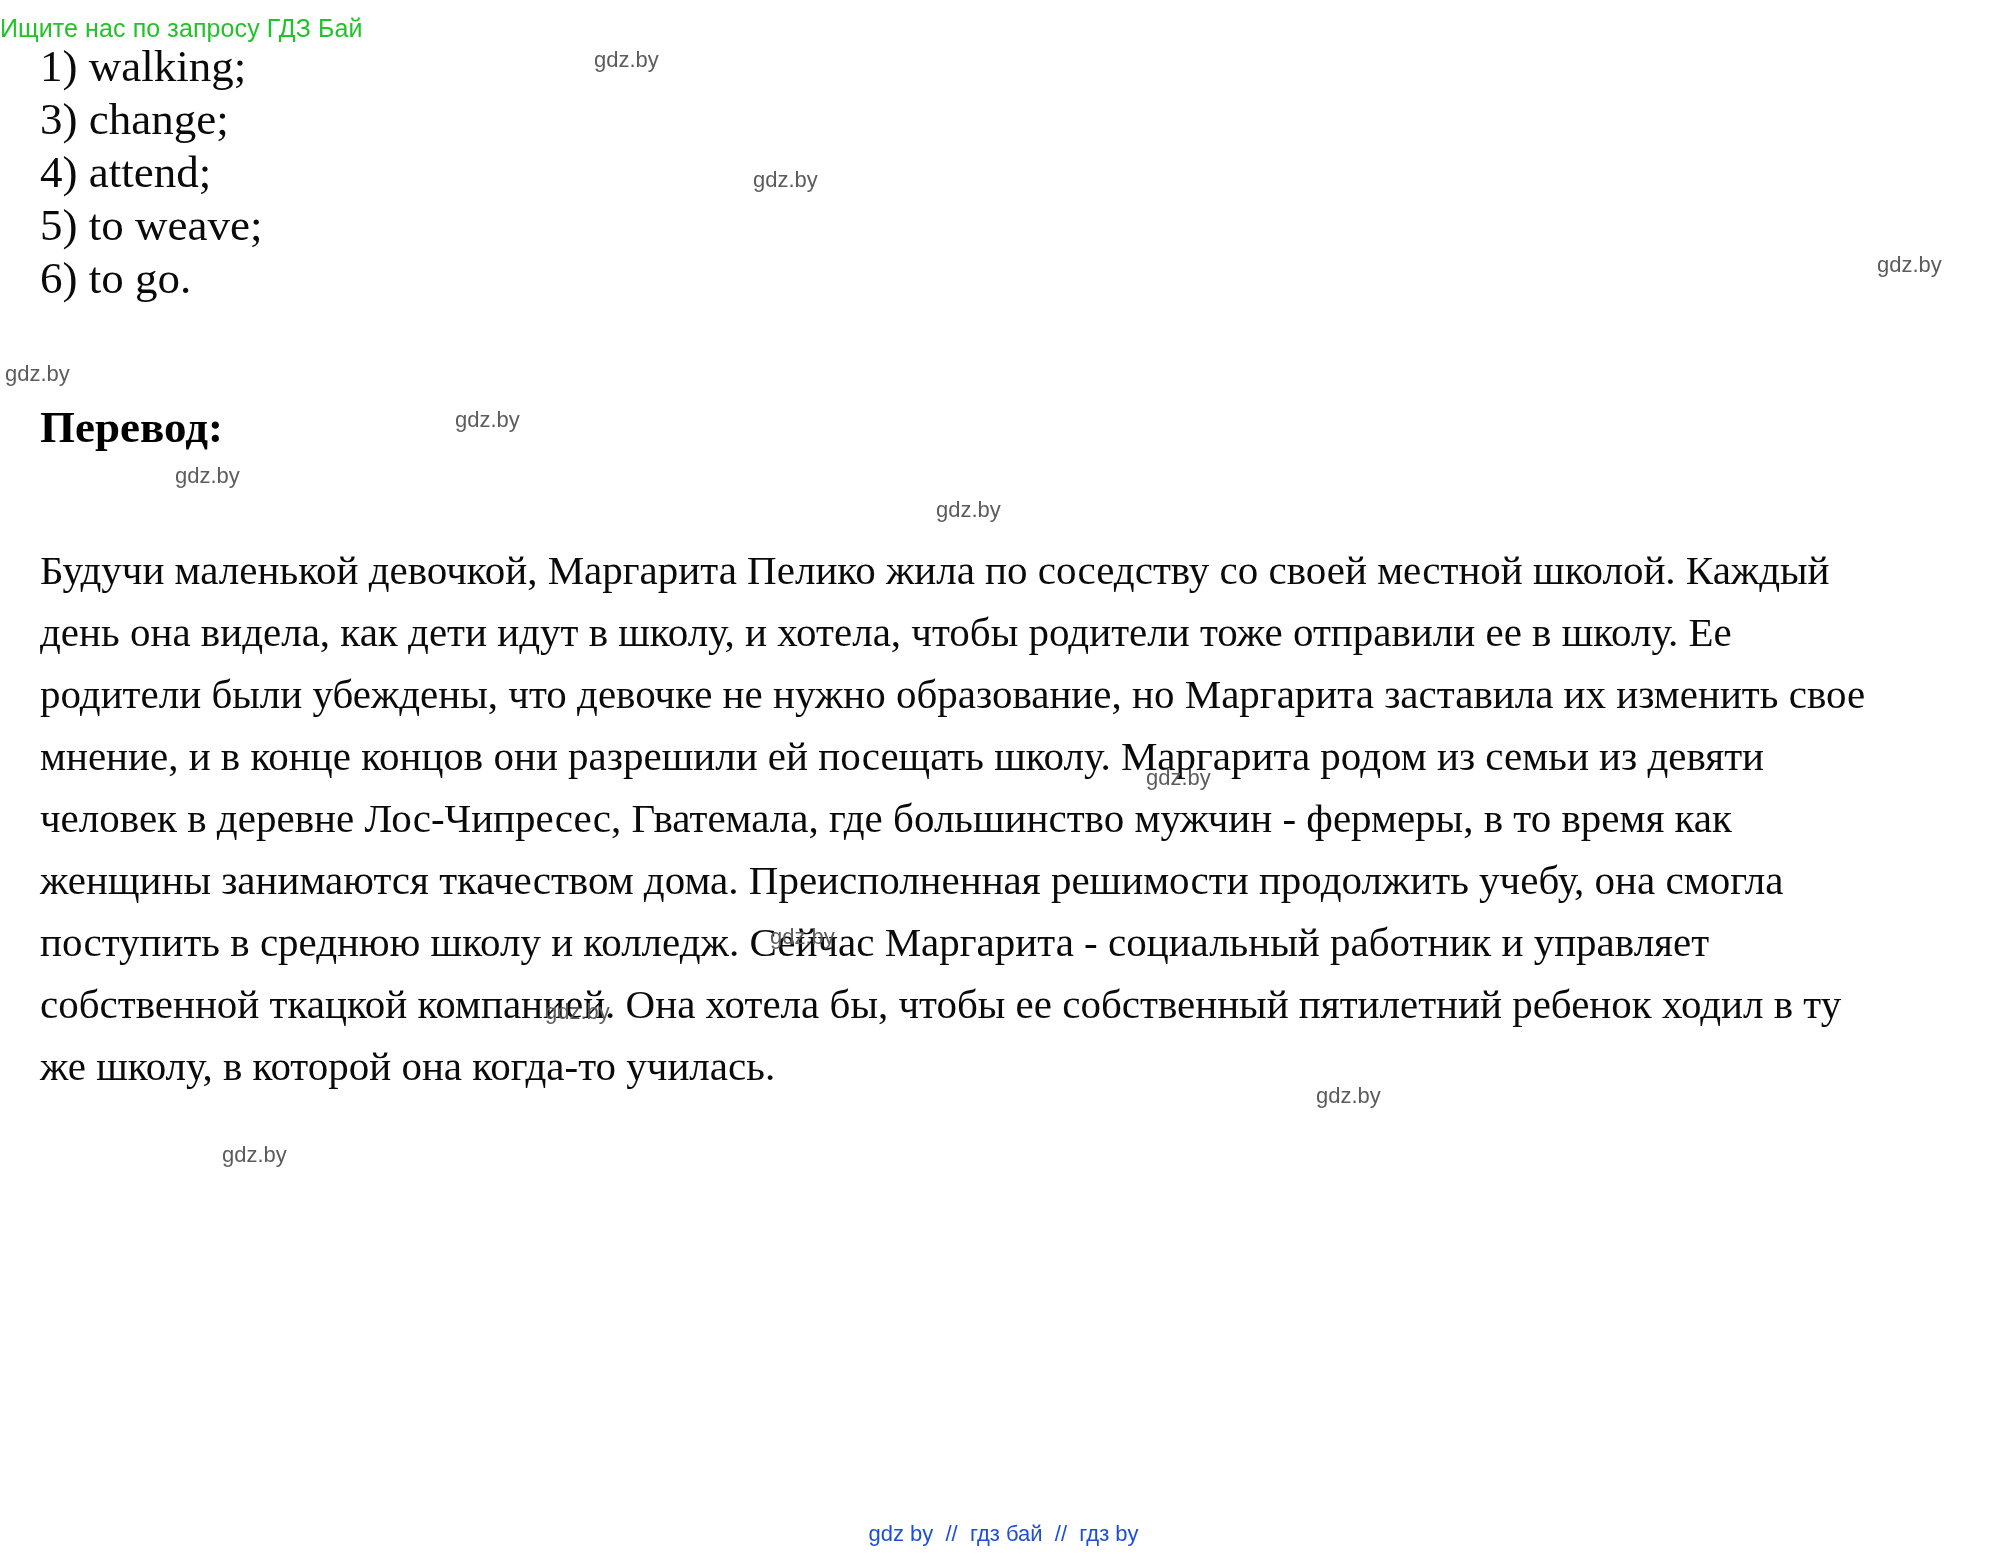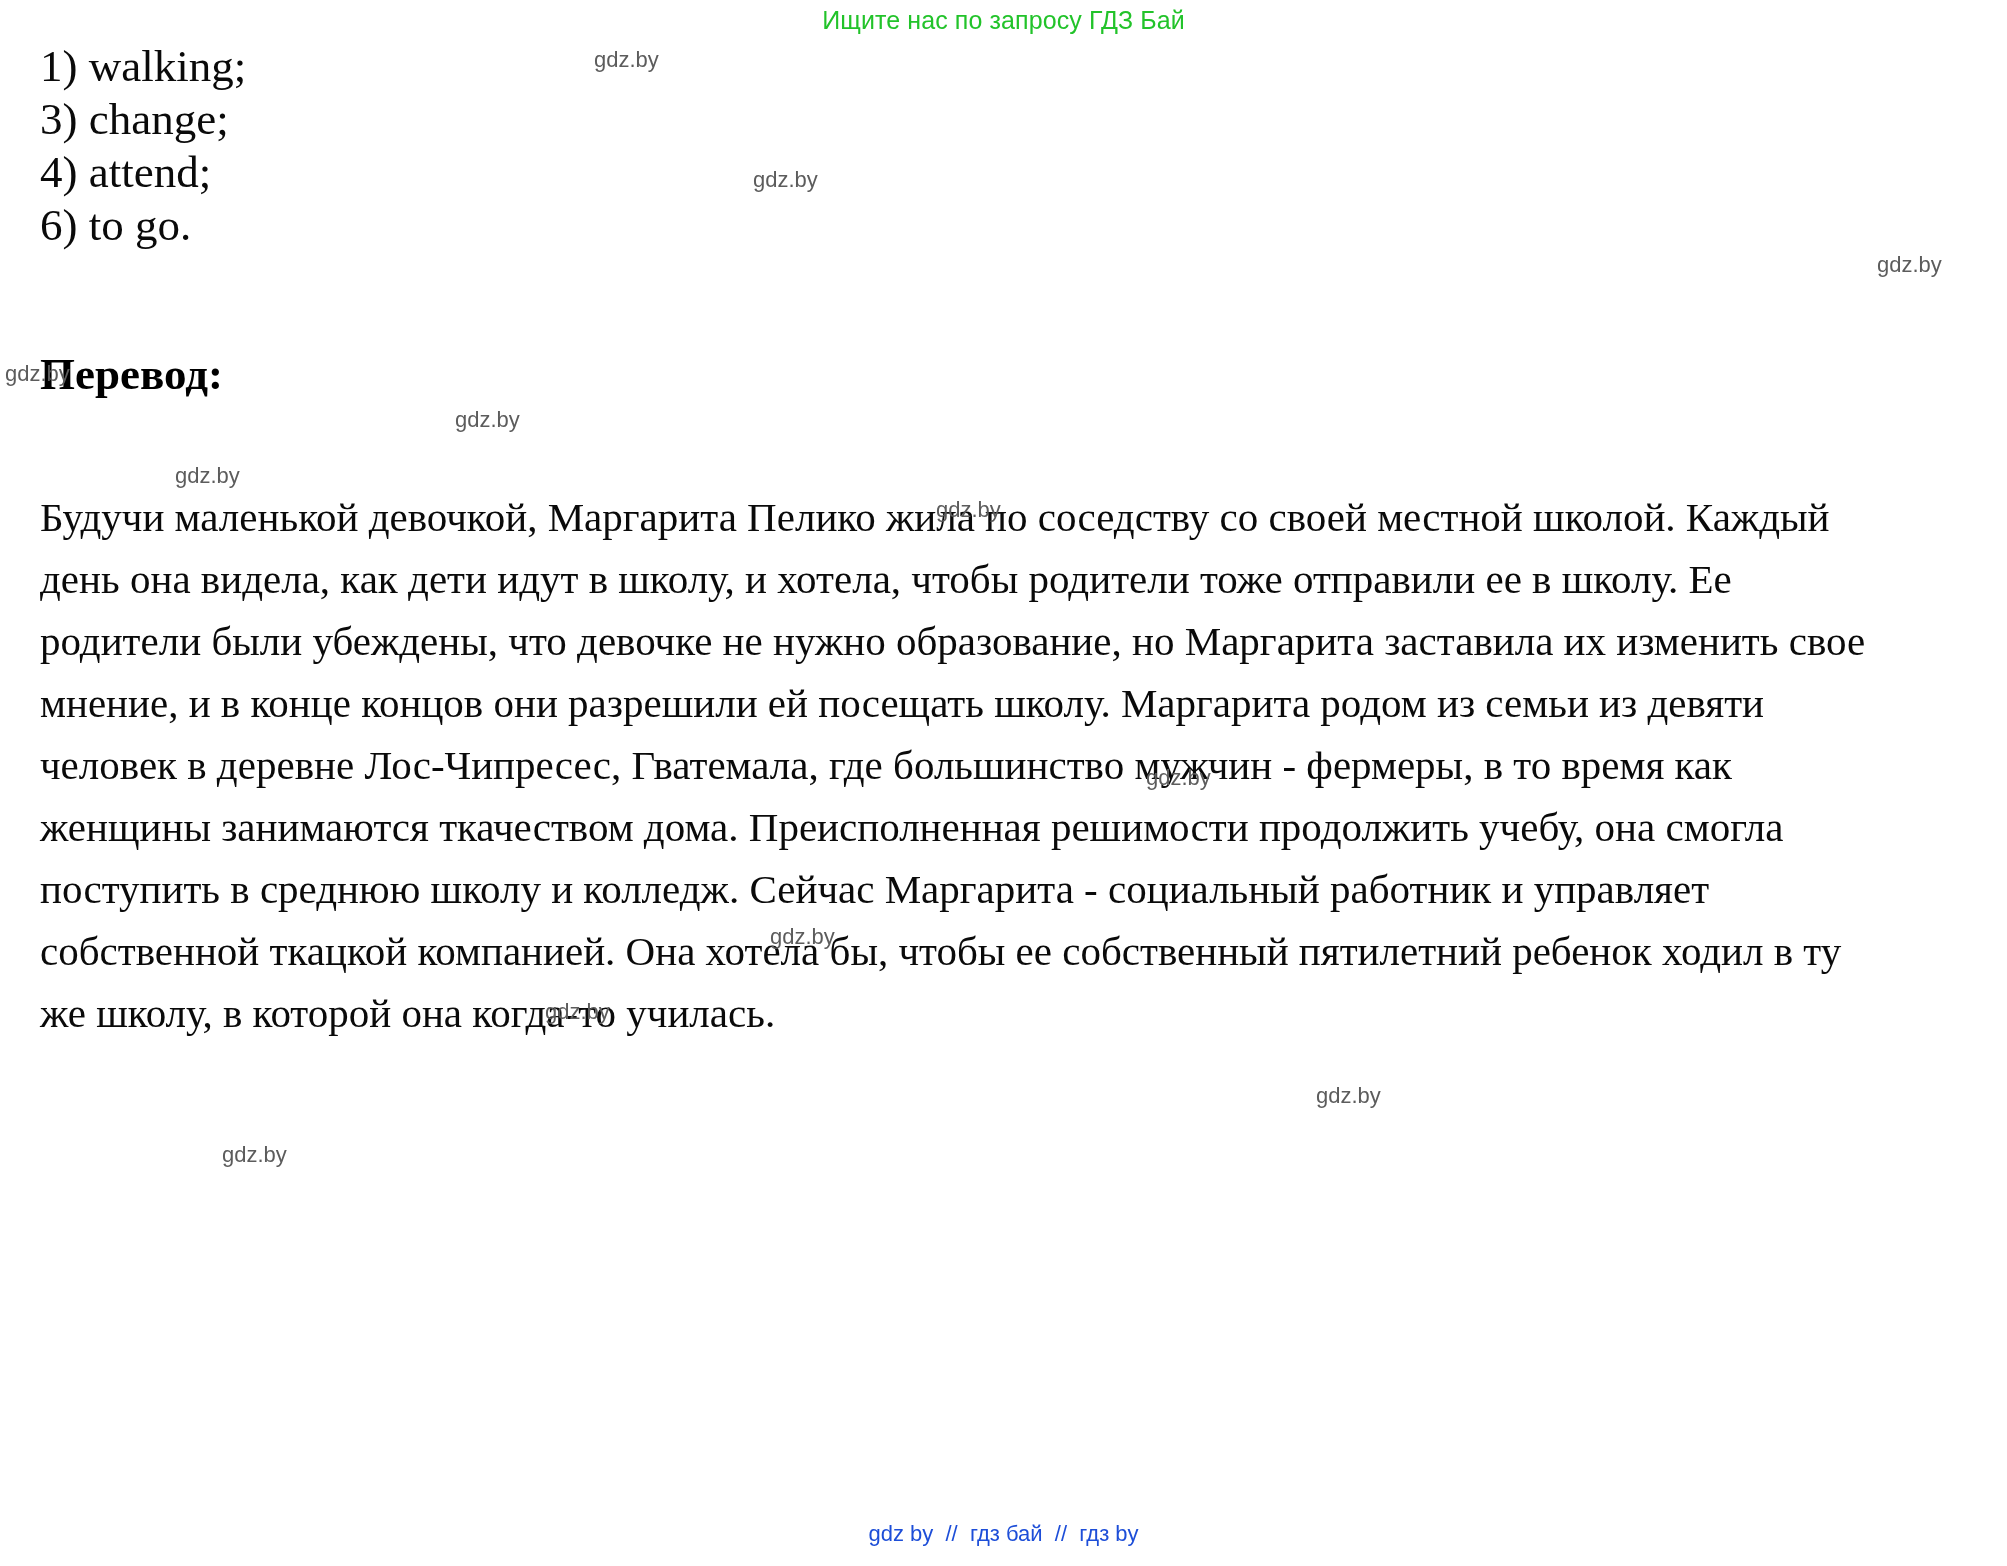--- a/index.html
+++ b/index.html
@@ -16,25 +16,25 @@
     position: relative;
     width: 2007px;
     height: 1566px;
     background: #ffffff;
     overflow: hidden;
   }
 
   
   .promo-bar {
     position: absolute;
-    top: 4px;
+    top: 12px;
     left: 0px;
     width: 2007px;
     height: 34px;
-    text-align: center;
+    text-align: left;
   }
   .promo-text {
     display: inline-block;
     font-family: "Liberation Sans", "DejaVu Sans", sans-serif;
     font-size: 25px;
     line-height: 32px;
     color: #22c32a;
     white-space: nowrap;
     letter-spacing: 0.1px;
   }
@@ -115,20 +115,21 @@
   <div class="promo-bar">
     <span class="promo-text">Ищите нас по запросу ГДЗ Бай</span>
   </div>
 
   <div class="content">
 
     <ol class="answer-list">
       <li class="answer-item">1) walking;</li>
       <li class="answer-item">3) change;</li>
       <li class="answer-item">4) attend;</li>
+      <li class="answer-item">5) to weave;</li>
       <li class="answer-item">6) to go.</li>
     </ol>
 
     <div class="translation-heading">Перевод:</div>
 
     <p class="translation-body">Будучи маленькой девочкой, Маргарита Пелико жила по соседству со своей местной школой. Каждый день она видела, как дети идут в школу, и хотела, чтобы родители тоже отправили ее в школу. Ее родители были убеждены, что девочке не нужно образование, но Маргарита заставила их изменить свое мнение, и в конце концов они разрешили ей посещать школу. Маргарита родом из семьи из девяти человек в деревне Лос-Чипресес, Гватемала, где большинство мужчин - фермеры, в то время как женщины занимаются ткачеством дома. Преисполненная решимости продолжить учебу, она смогла поступить в среднюю школу и колледж. Сейчас Маргарита - социальный работник и управляет собственной ткацкой компанией. Она хотела бы, чтобы ее собственный пятилетний ребенок ходил в ту же школу, в которой она когда-то училась.</p>
 
   </div>
 
   <div id="watermark-layer">

